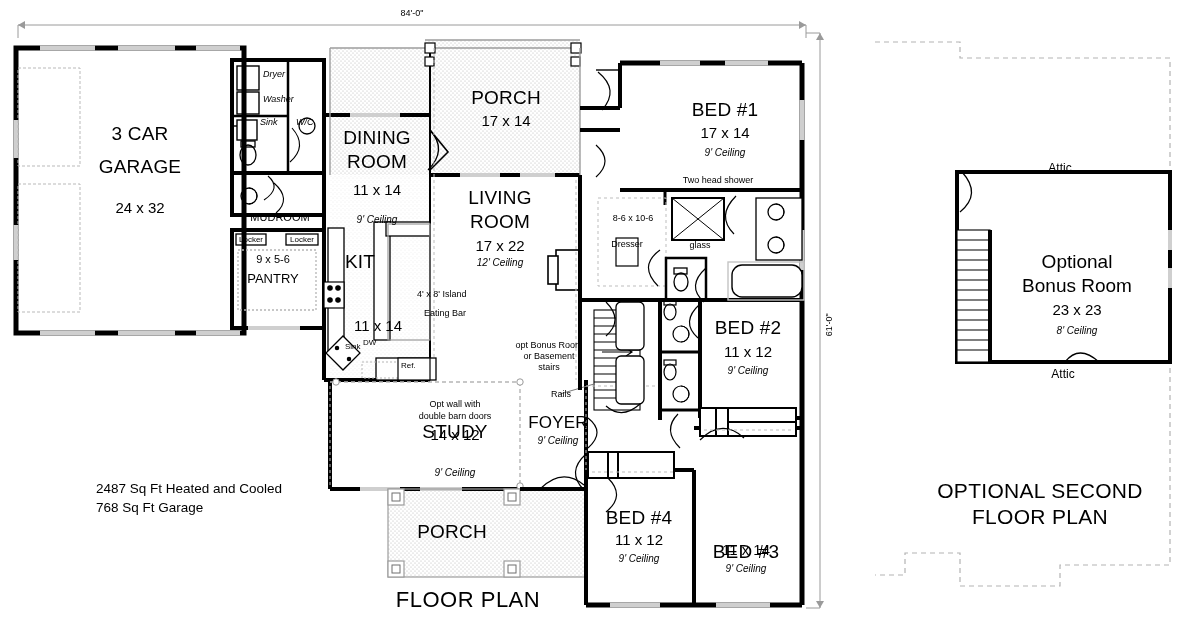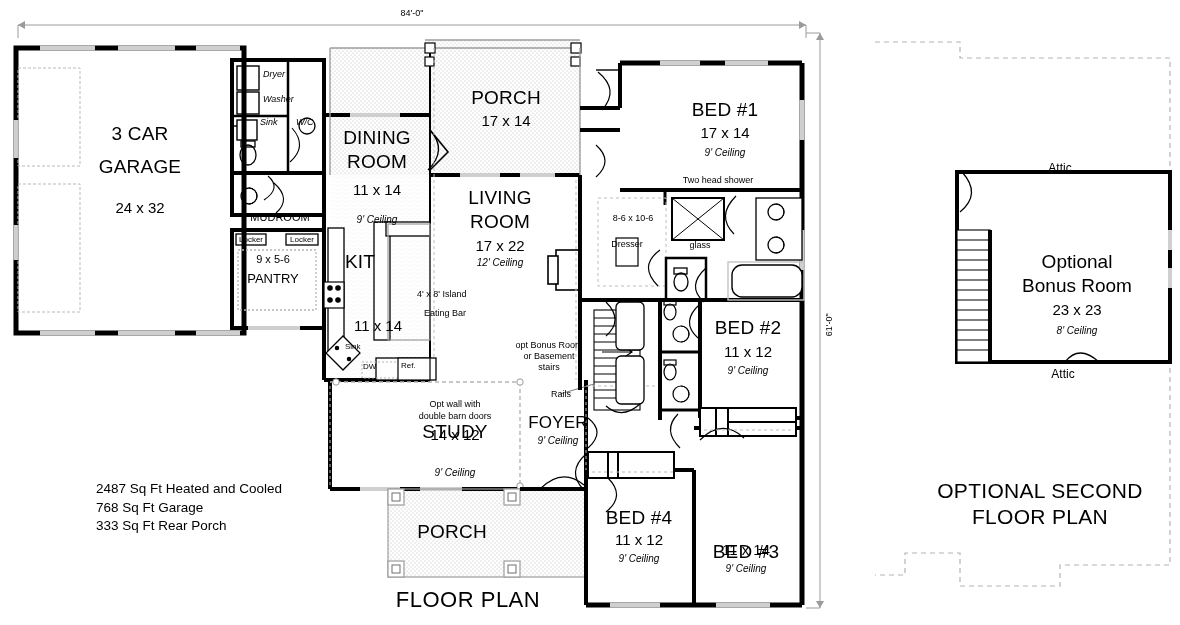--- a/index.html
+++ b/index.html
@@ -479,21 +479,21 @@
   <div class="lbl c rm-dim" style="left:506px;top:113px;">17 x 14</div>
 
   <div class="lbl c rm-name" style="left:500px;top:188px;">LIVING</div>
   <div class="lbl c rm-name" style="left:500px;top:212px;">ROOM</div>
   <div class="lbl c rm-dim" style="left:500px;top:238px;">17 x 22</div>
   <div class="lbl c rm-ceil" style="left:500px;top:258px;">12' Ceiling</div>
 
   <div class="lbl c rm-name" style="left:360px;top:252px;">KIT</div>
   <div class="lbl c rm-dim" style="left:378px;top:318px;">11 x 14</div>
   <div class="lbl tiny" style="left:345px;top:343px;">Sink</div>
-  <div class="lbl tiny" style="left:363px;top:363px;">DW</div>
+  <div class="lbl tiny" style="left:363px;top:339px;">DW</div>
   <div class="lbl tiny" style="left:401px;top:362px;">Ref.</div>
   <div class="lbl tiny2" style="left:417px;top:290px;">4' x 8' Island</div>
   <div class="lbl tiny2" style="left:424px;top:309px;">Eating Bar</div>
 
   <div class="lbl c tiny2" style="left:455px;top:400px;">Opt wall with</div>
   <div class="lbl c tiny2" style="left:455px;top:412px;">double barn doors</div>
   <div class="lbl c rm-name" style="left:455px;top:422px;">STUDY</div>
   <div class="lbl c rm-dim" style="left:455px;top:427px;">14 x 12</div>
   <div class="lbl c rm-ceil" style="left:455px;top:468px;">9' Ceiling</div>
 
@@ -503,21 +503,20 @@
   <div class="lbl c tiny2" style="left:549px;top:352px;">or Basement</div>
   <div class="lbl c tiny2" style="left:549px;top:363px;">stairs</div>
   <div class="lbl c tiny2" style="left:561px;top:390px;">Rails</div>
 
   <div class="lbl c rm-name" style="left:452px;top:522px;">PORCH</div>
   <div class="lbl c plan-title" style="left:468px;top:588px;">FLOOR PLAN</div>
 
   <div style="position:absolute;left:96px;top:480px;" class="sqft">
     <div>2487 Sq Ft Heated and Cooled</div>
     <div>768 Sq Ft Garage</div>
-    <div>333 Sq Ft Rear Porch</div>
   </div>
 
   <div class="lbl c rm-name" style="left:725px;top:100px;">BED #1</div>
   <div class="lbl c rm-dim" style="left:725px;top:125px;">17 x 14</div>
   <div class="lbl c rm-ceil" style="left:725px;top:148px;">9' Ceiling</div>
 
   <div class="lbl c tiny2" style="left:718px;top:176px;">Two head shower</div>
   <div class="lbl c tiny2" style="left:700px;top:241px;">glass</div>
   <div class="lbl c tiny2" style="left:633px;top:214px;">8-6 x 10-6</div>
   <div class="lbl c tiny2" style="left:627px;top:240px;">Dresser</div>

